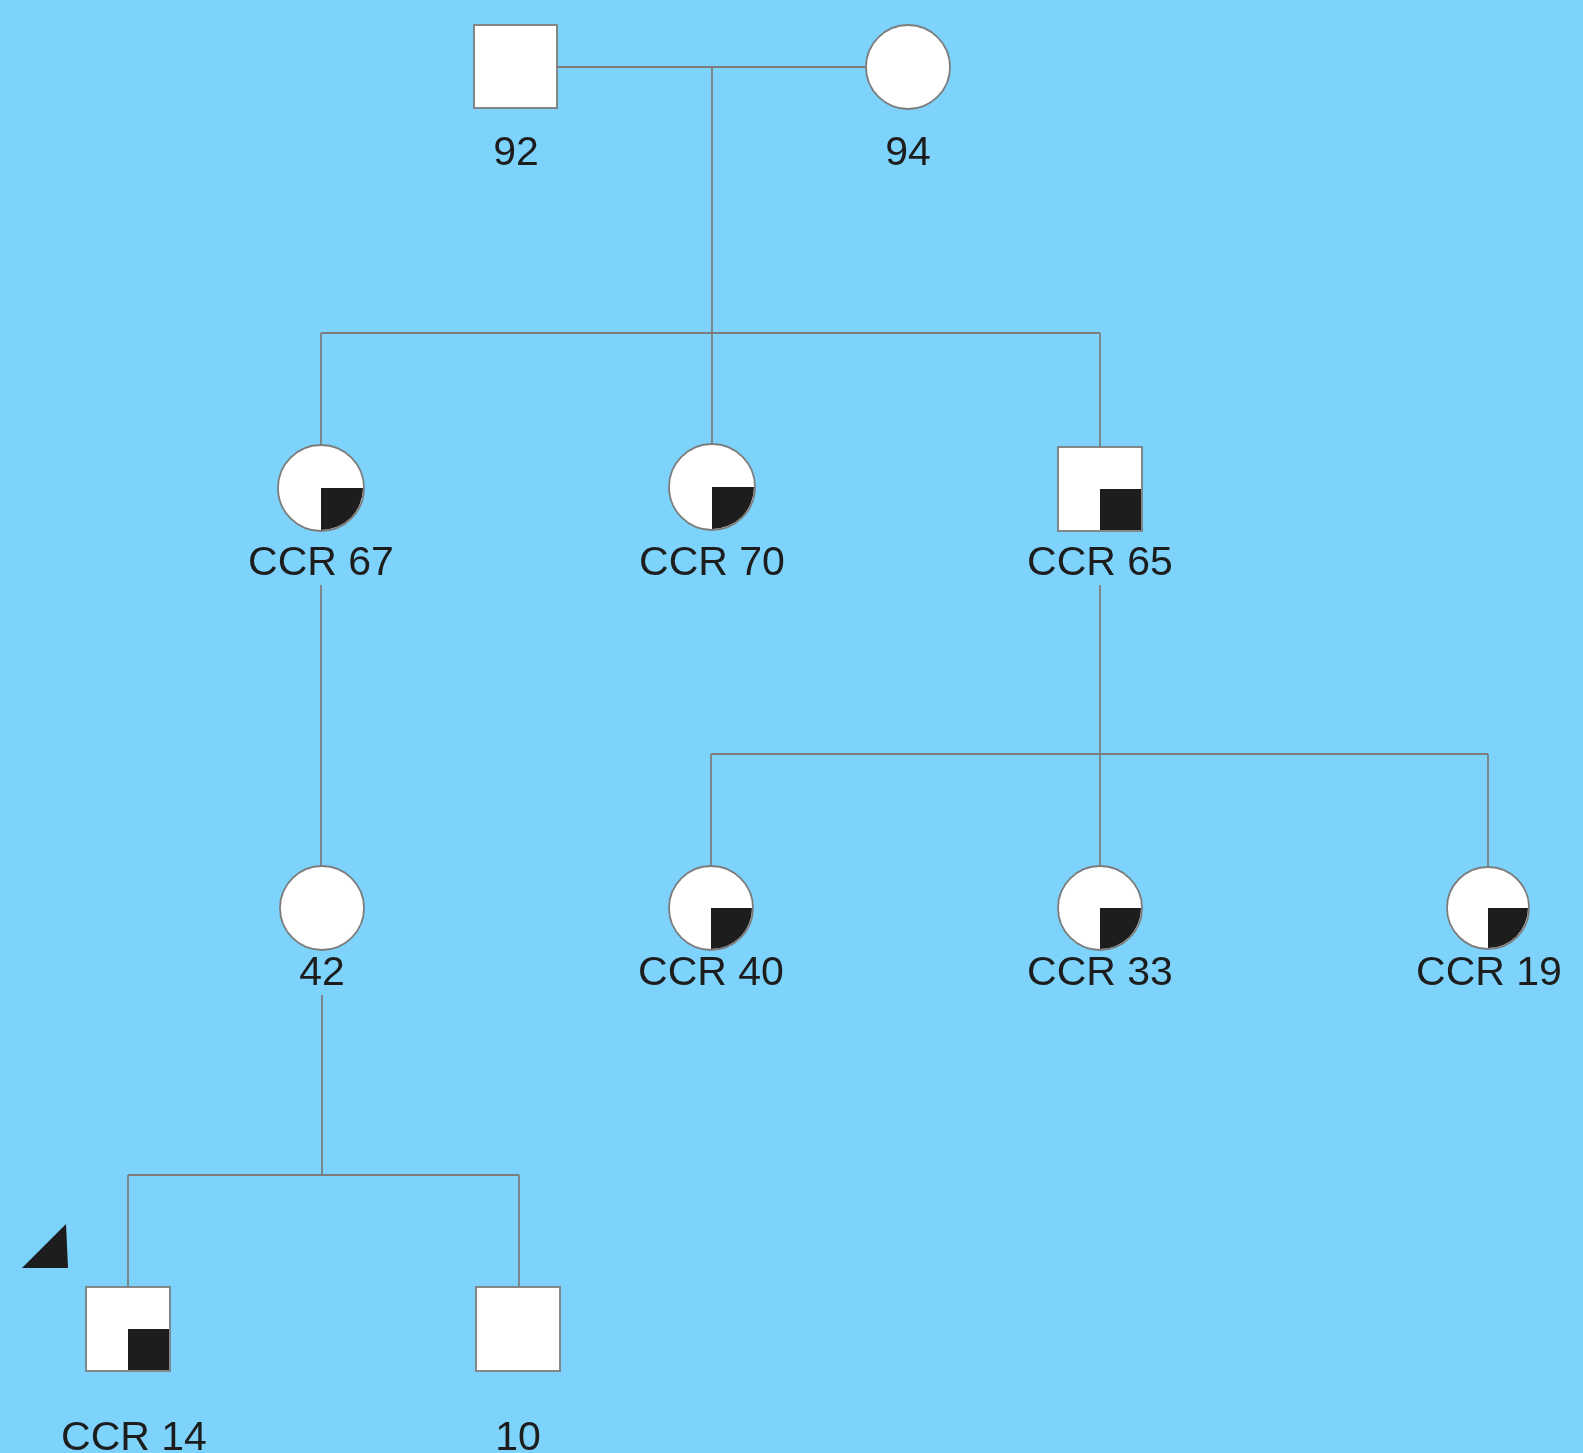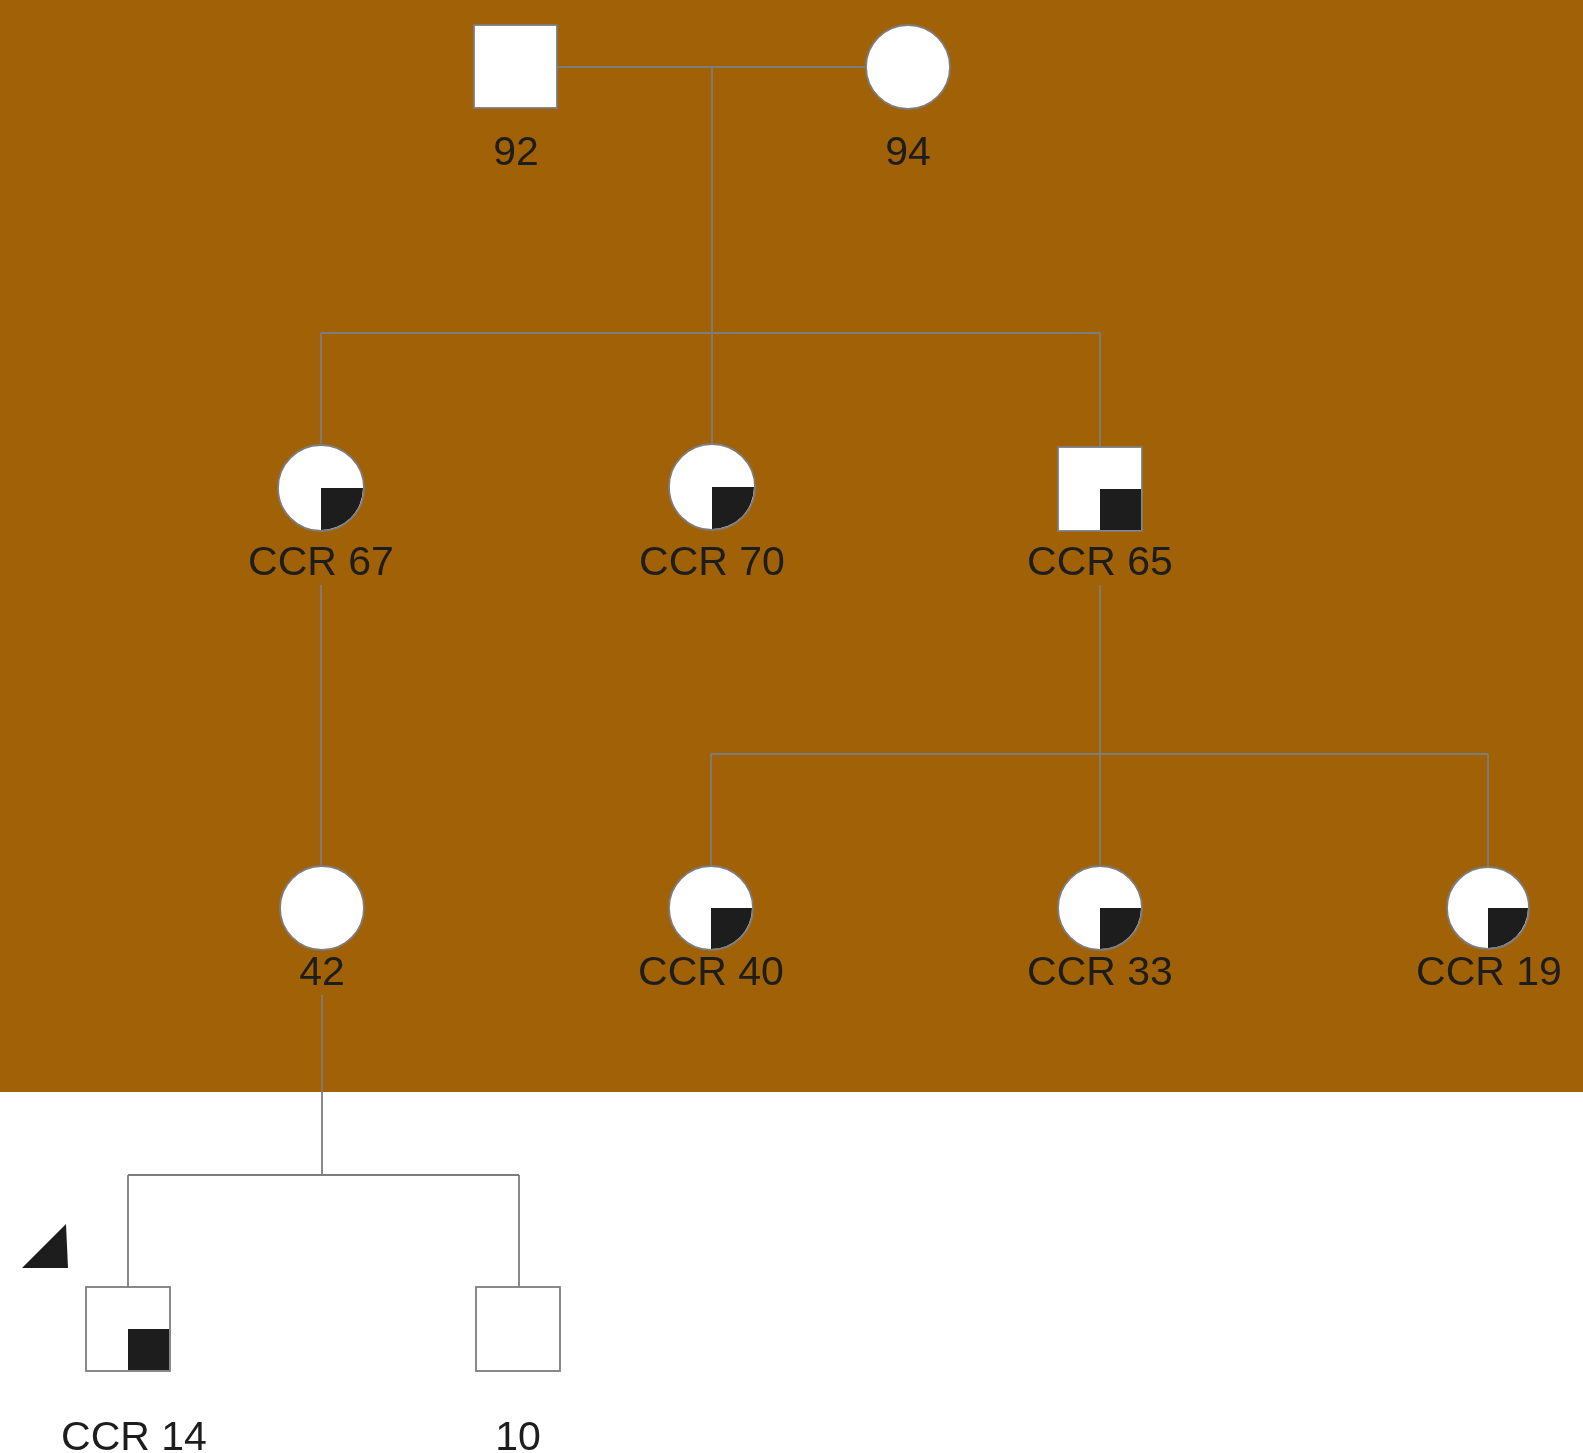--- a/index.html
+++ b/index.html
@@ -7,22 +7,22 @@
     padding: 0;
     background: #ffffff;
     width: 1583px;
     height: 1453px;
     overflow: hidden;
     font-family: "Liberation Sans", sans-serif;
   }
   .stage {
     position: relative;
     width: 1583px;
-    height: 1092px;
-    background: #a16207;
+    height: 1453px;
+    background: #7dd3fc;
   }
   svg { display: block; }
   .kin-line {
     stroke: #7d7d7d;
     stroke-width: 1.8;
     fill: none;
   }
   .symbol-outline {
     stroke: #7d7d7d;
     stroke-width: 1.8;

